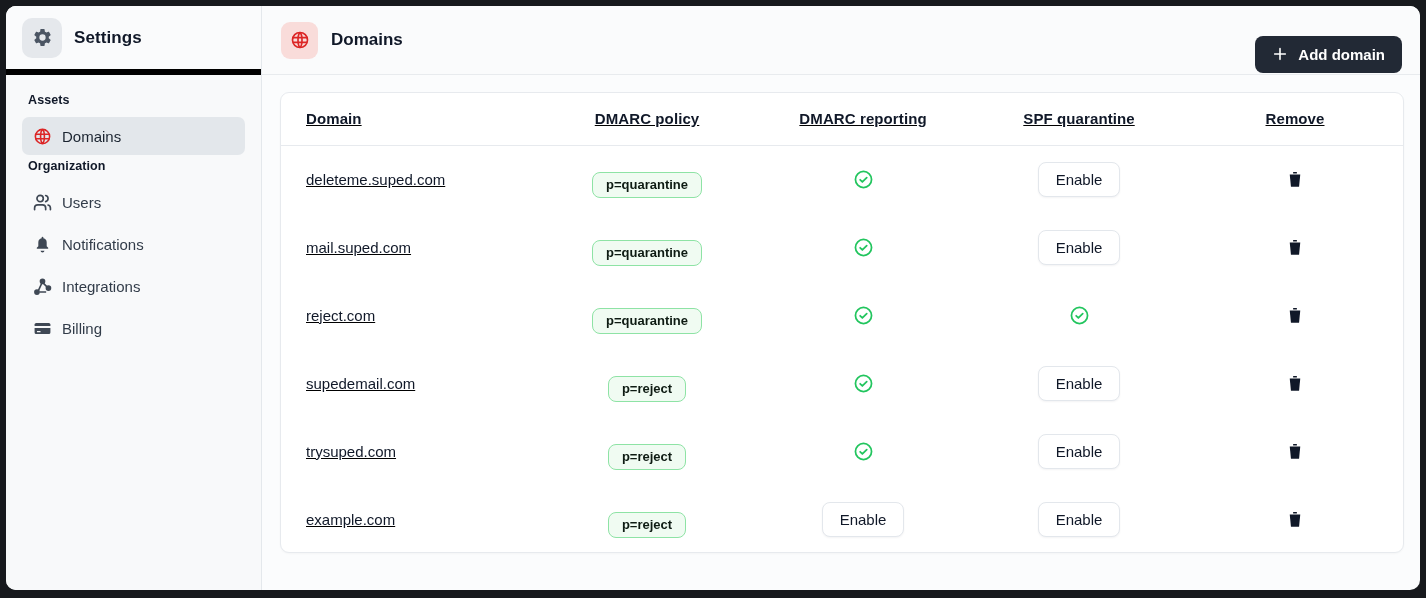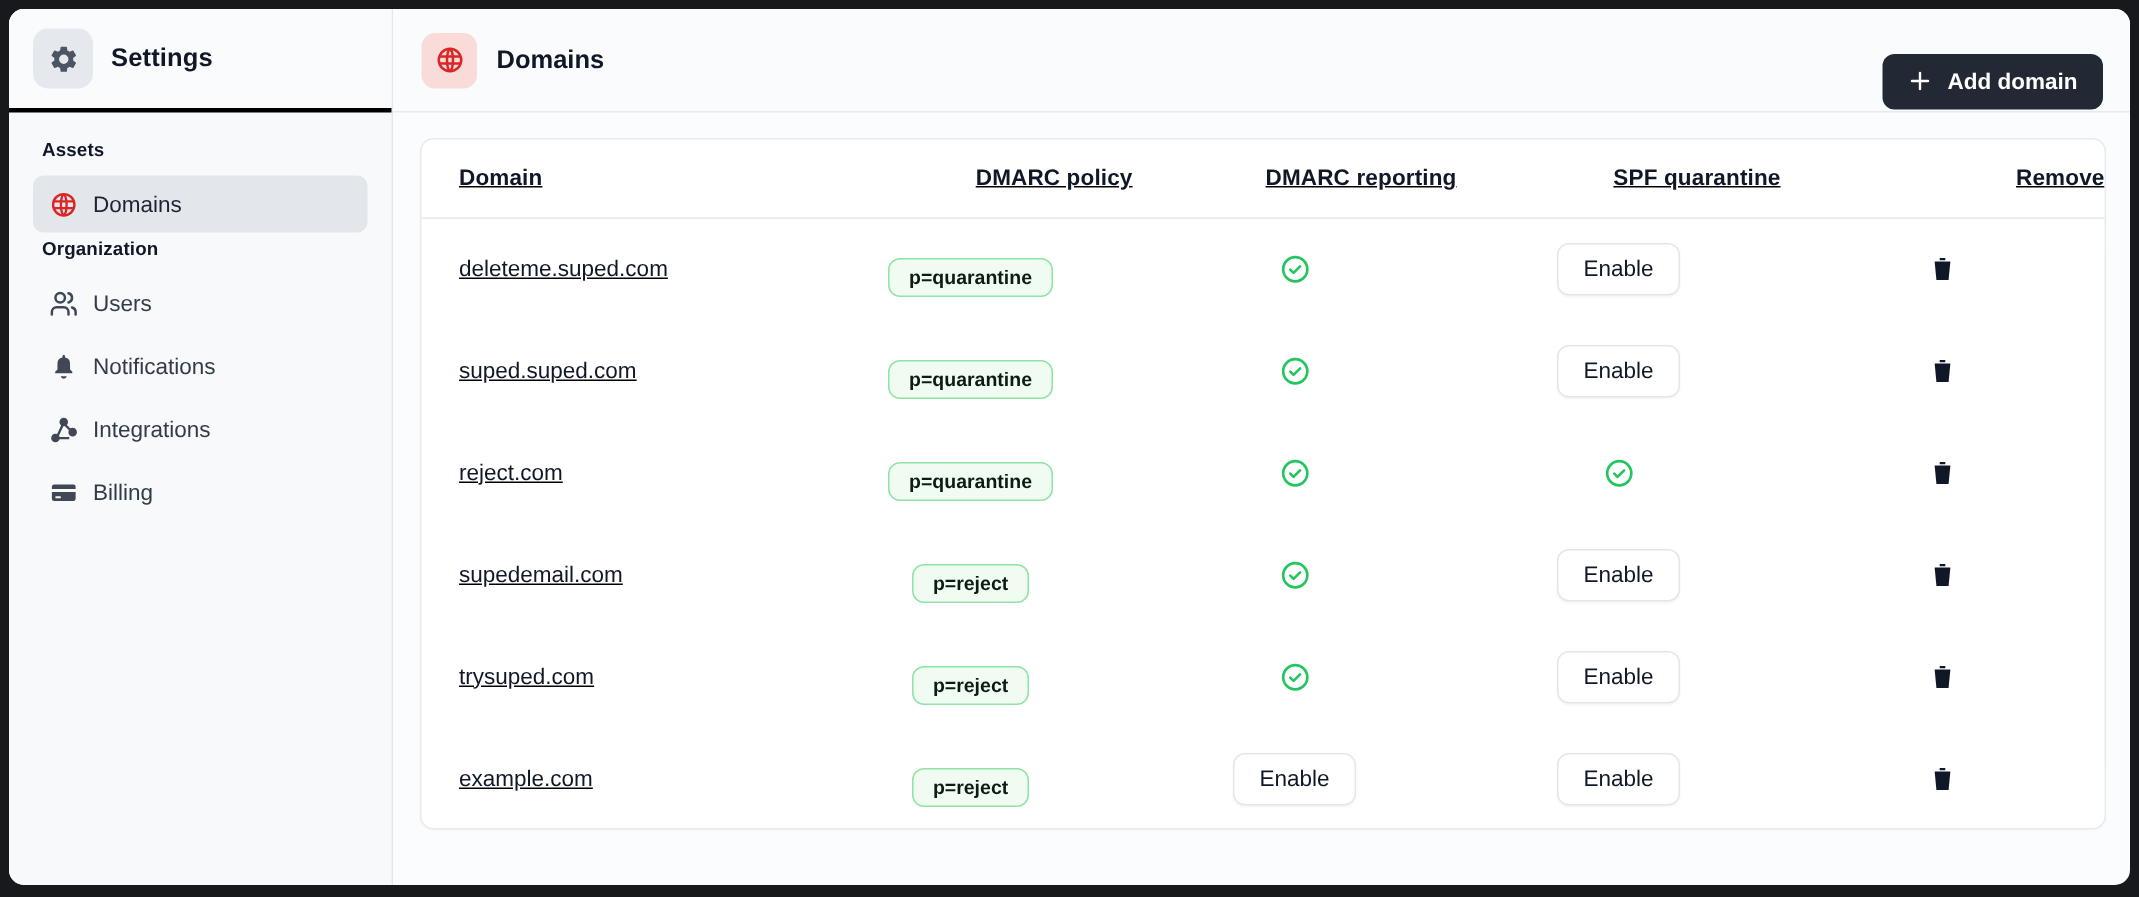--- a/index.html
+++ b/index.html
@@ -21,21 +21,21 @@
   
   .sidebar {
     width: 256px; flex-shrink: 0;
     background: #f8f9fa;
     border-right: 1px solid #e4e8ec;
     display: flex; flex-direction: column;
   }
   .sidebar-header {
     height: 69px; flex-shrink: 0;
     background: #fafbfc;
-    border-bottom: 3px solid #000000;
+    border-bottom: 6px solid #000000;
     display: flex; align-items: center; gap: 12px;
     padding: 0 16px;
   }
   .icon-box {
     width: 40px; height: 40px; border-radius: 10px;
     background: #e5e8ec;
     display: flex; align-items: center; justify-content: center;
     color: #4b5563;
   }
   .app-title { font-size: 17px; font-weight: 700; color: #101828; letter-spacing: .1px; }
@@ -97,21 +97,21 @@
     overflow: hidden;
     text-decoration: underline;
   }
   table { width: 100%; border-collapse: collapse; table-layout: fixed; }
   col.c-domain { width: 23%; }
   col.c-rest { width: 19.25%; }
   thead th {
     height: 52px;
     font-size: 15px; font-weight: 700; color: #101828;
     border-bottom: 1px solid #e7eaee;
-    text-align: right; letter-spacing: .1px;
+    text-align: center; letter-spacing: .1px;
   }
   thead th.left, tbody td.left { text-align: left; padding-left: 25px; }
   tbody td { height: 68px; text-align: center; font-size: 15px; color: #101828; }
   .badge {
     display: inline-block;
     padding: 4px 13px 5px;
     background: #f0fbf2;
     border: 1.5px solid #8ee3a5;
     border-radius: 8px;
     font-size: 13px; font-weight: 600; color: #0e1b13; margin-top: 12px;
@@ -294,21 +294,21 @@
       <button class="trash-btn">
         <svg viewBox="0 0 24 24">
                       <use href="#svg-trash"></use>
                     </svg>
       </button>
     </td>
   </tr>
 
   <tr>
     <td class="left">
-      <span>suped.suped.com</span>
+      <span>mail.suped.com</span>
     </td>
     <td>
       <span class="badge">p=quarantine</span>
     </td>
     <td>
       <span class="check-wrap">
         <svg viewBox="0 0 24 24">
                       <use href="#svg-check-circle"></use>
                     </svg>
       </span>

